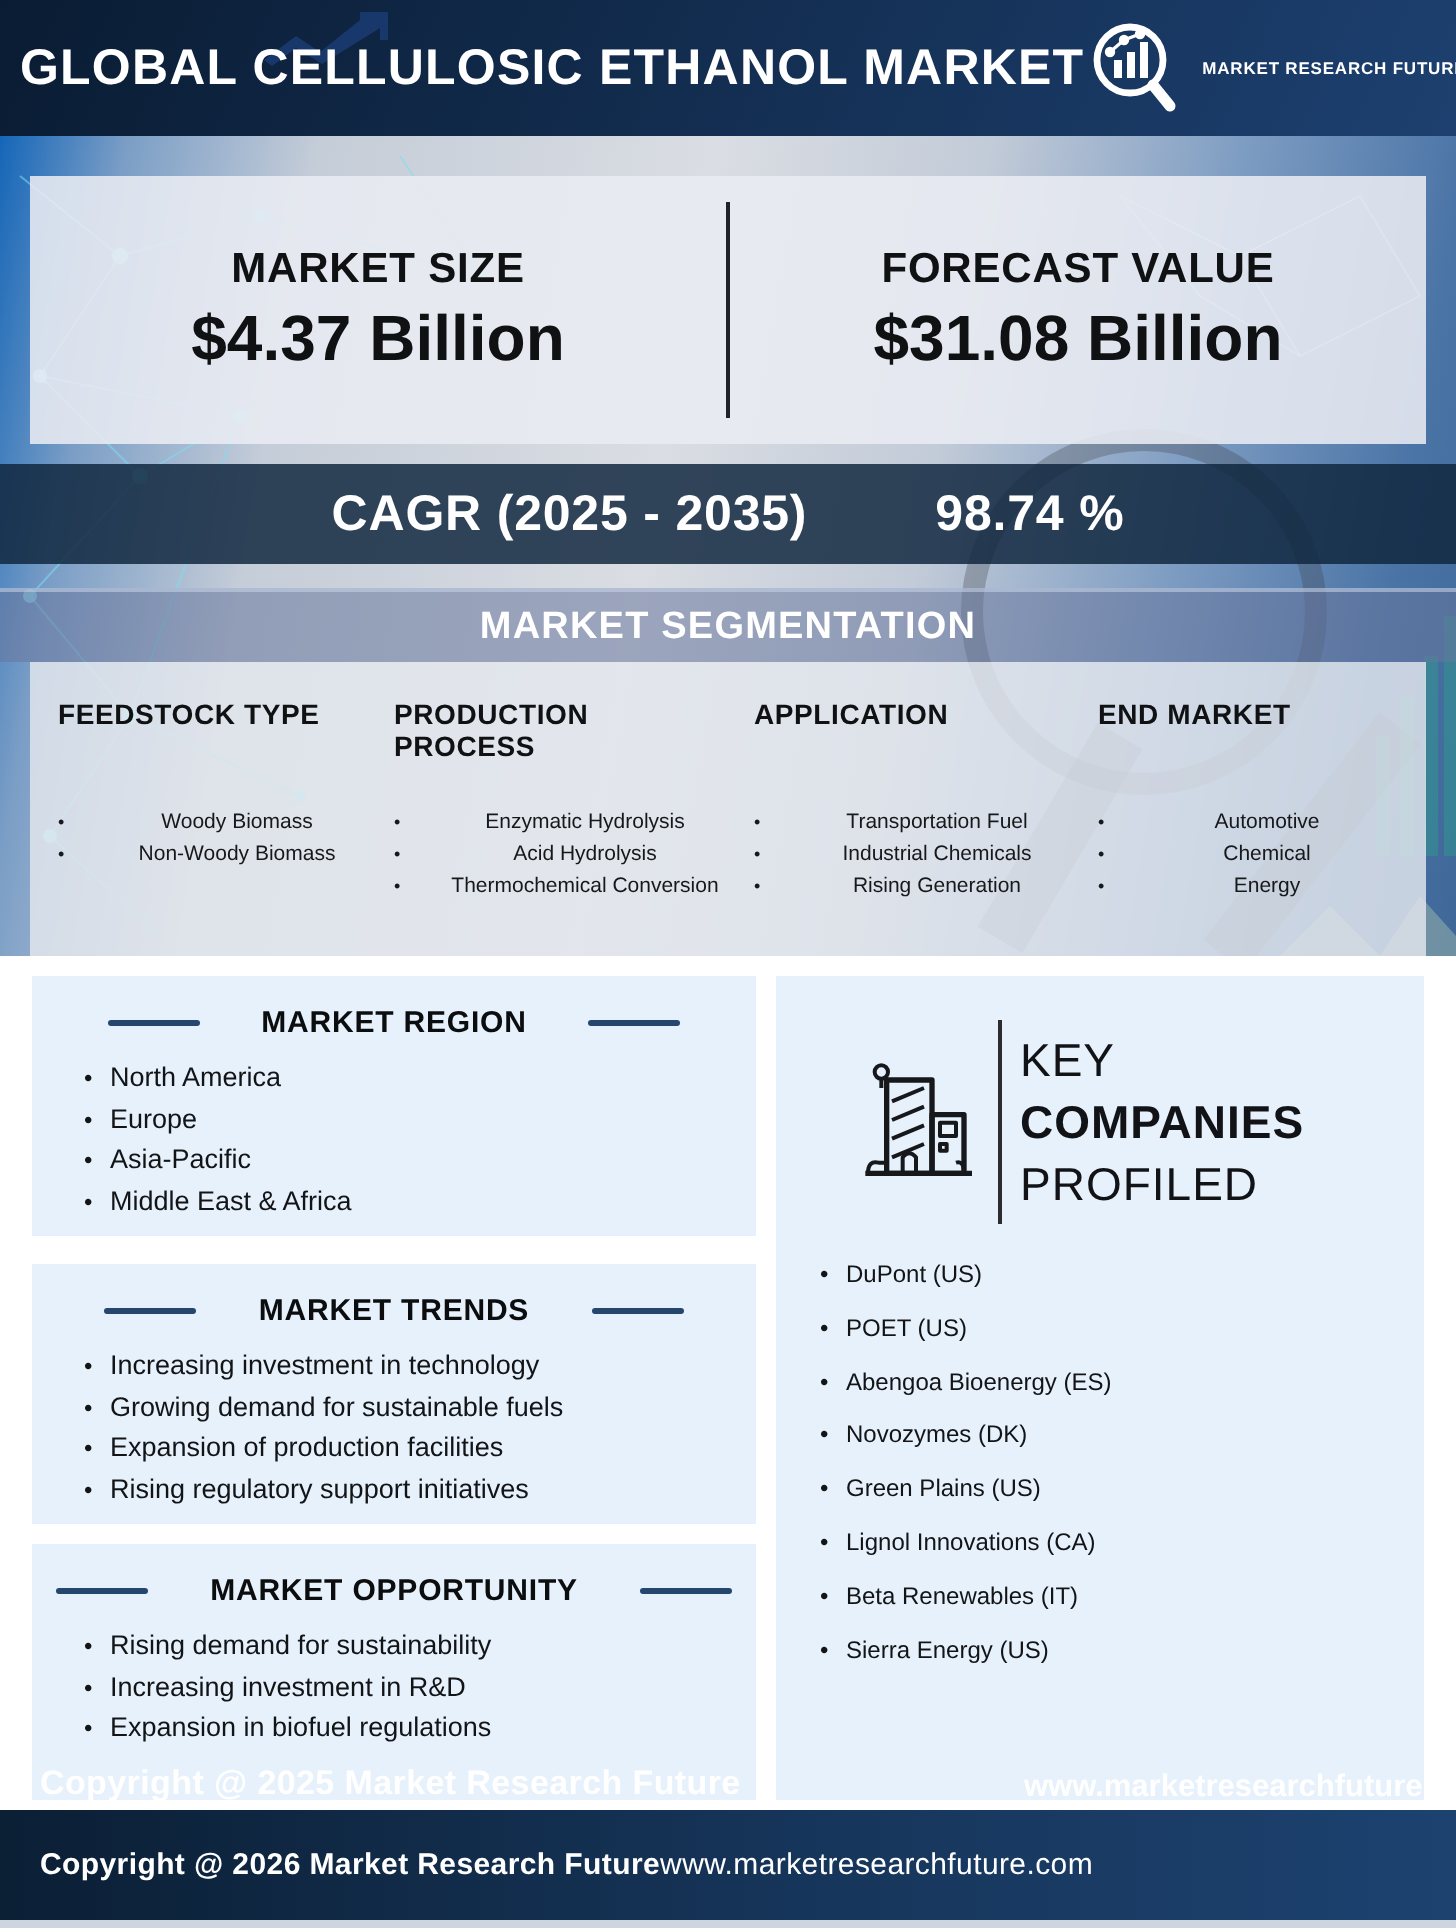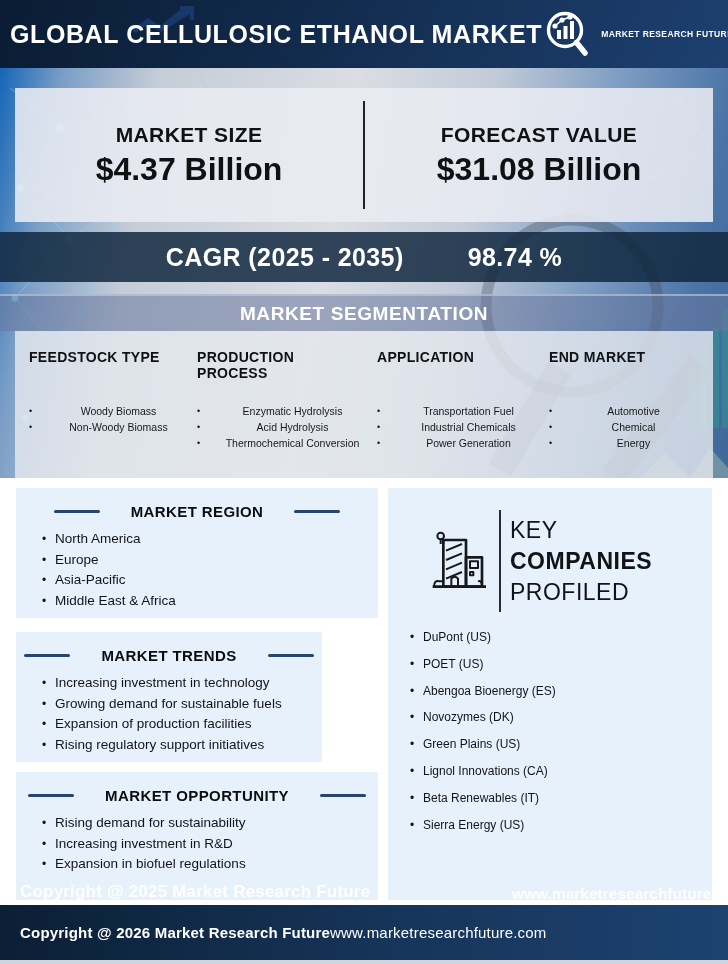--- a/index.html
+++ b/index.html
@@ -43,21 +43,21 @@
     padding:18px 6px 0 14px; z-index:2; }
   .seg-col h3 { font-size:14px; font-weight:bold; color:#101113; letter-spacing:.3px; white-space:pre-line; height:40px; }
   .seg-col ul { list-style:none; margin-top:14px; }
   .seg-col li { font-size:10.5px; color:#17181a; line-height:16px; padding-left:11px; position:relative;text-align:center; }
   .seg-col li::before { content:"•"; position:absolute; left:0; top:0; font-size:9px; color:#17181a; }
 
   
   .lower { position:absolute; top:478px; left:0; width:728px; height:427px; background:#ffffff; }
   .panel { position:absolute; background:#e6f1fc; }
   .panel-region { left:16px; top:10px; width:362px; height:130px; }
-  .panel-trends { left:16px; top:154px; width:306px; height:130px; }
+  .panel-trends { left:16px; top:154px; width:362px; height:130px; }
   .panel-opportunity { left:16px; top:294px; width:362px; height:128px; }
   .panel-companies { left:388px; top:10px; width:324px; height:412px; }
 
   .sec-head { display:flex; align-items:center; justify-content:center; gap:31px; padding-top:15px; }
   .sec-line { width:46px; height:3.5px; background:#25476e; border-radius:2px; }
   .sec-title { font-size:15px; font-weight:bold; color:#0c0d0f; letter-spacing:.4px; white-space:nowrap; }
 
   .panel ul.bullets { list-style:none; margin:9px 0 0 0; padding-left:26px; }
   .panel ul.bullets li { font-size:13.5px; color:#131416; line-height:20.5px; padding-left:13px; position:relative; }
   .panel ul.bullets li::before { content:"•"; position:absolute; left:0; font-size:12px; }
@@ -189,21 +189,21 @@
             <li>Enzymatic Hydrolysis</li>
             <li>Acid Hydrolysis</li>
             <li>Thermochemical Conversion</li>
           </ul>
       </div>
       <div class="seg-col">
         <h3>APPLICATION</h3>
         <ul>
             <li>Transportation Fuel</li>
             <li>Industrial Chemicals</li>
-            <li>Power Generation</li>
+            <li>Rising Generation</li>
           </ul>
       </div>
       <div class="seg-col">
         <h3>END MARKET</h3>
         <ul>
             <li>Automotive</li>
             <li>Chemical</li>
             <li>Energy</li>
           </ul>
       </div>

